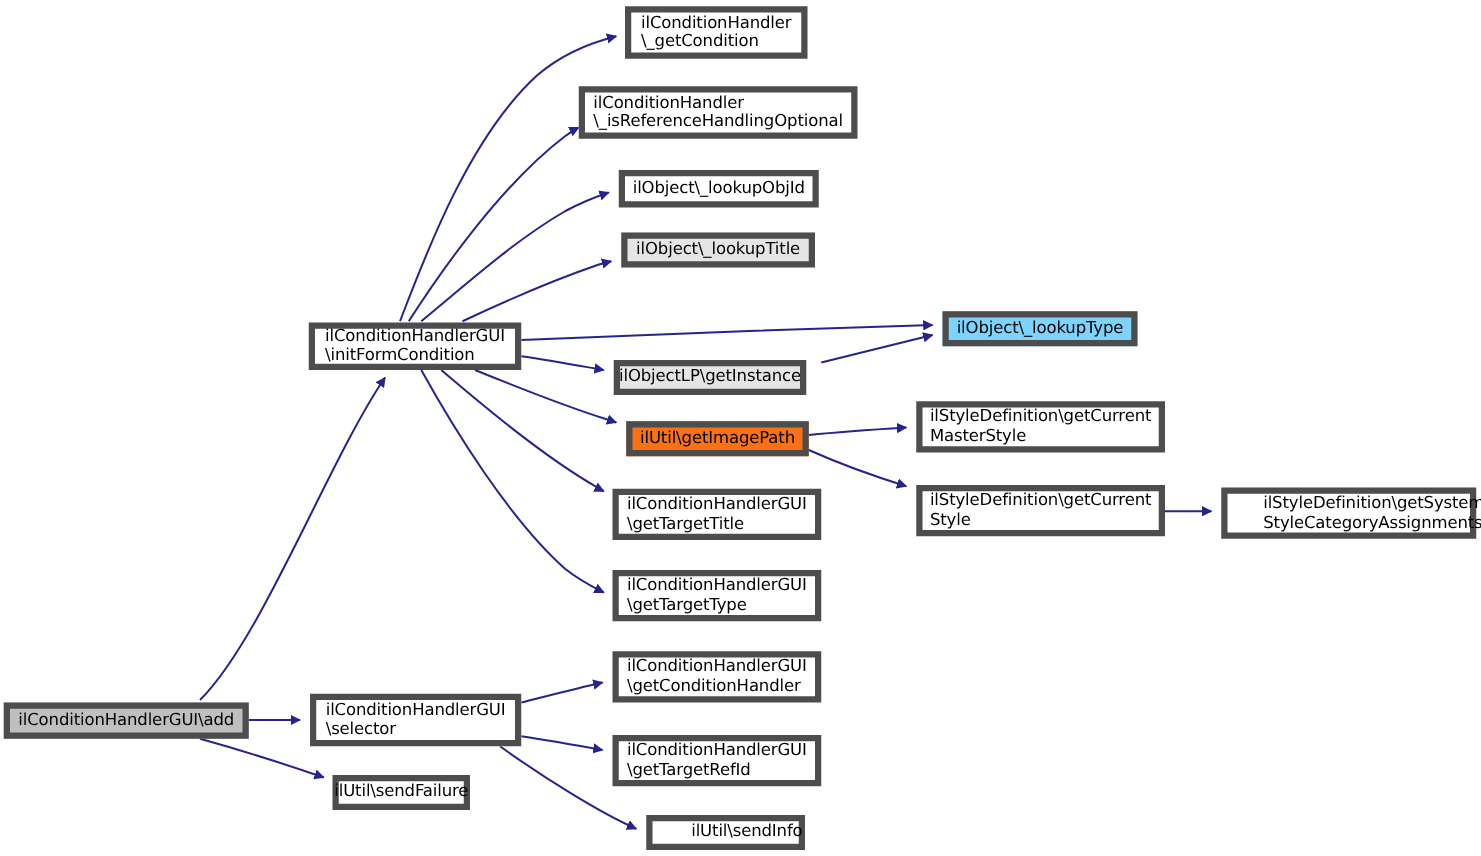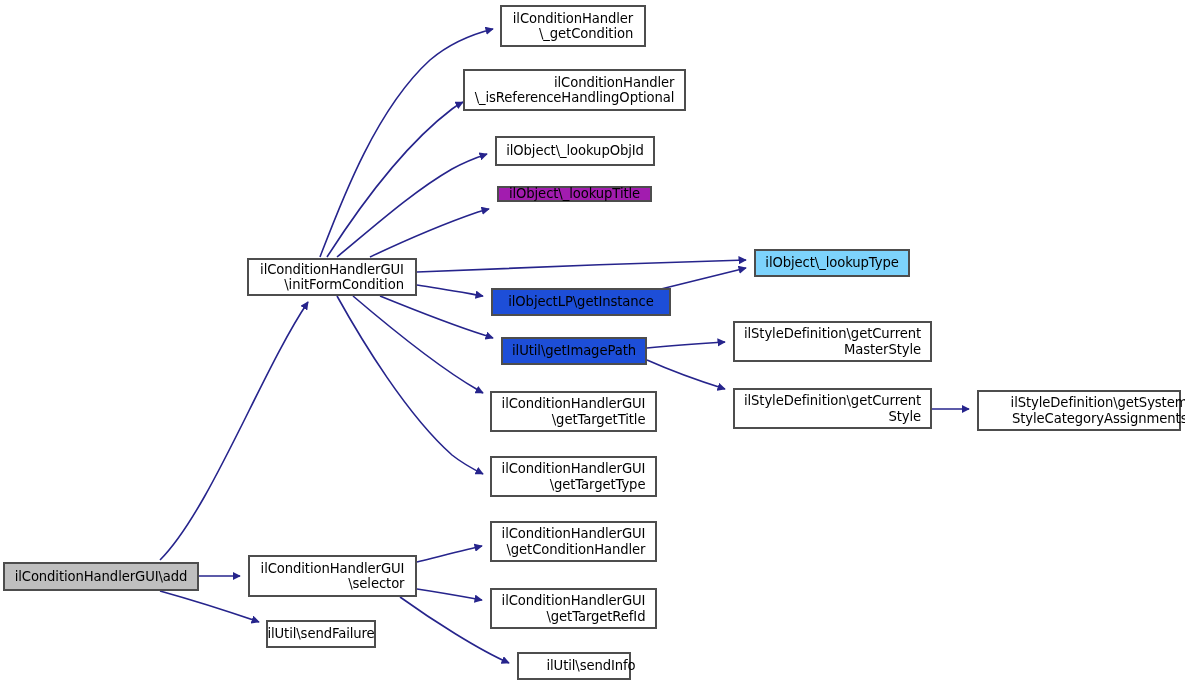--- a/index.html
+++ b/index.html
@@ -18,26 +18,26 @@
   #edges {
     position: absolute;
     left: 0;
     top: 0;
     width: 1185px;
     height: 685px;
   }
   .node {
     position: absolute;
     box-sizing: border-box;
-    border: 2px solid #a3a3a3;
+    border: 5px solid #a3a3a3;
     background: #ffffff;
     display: flex;
     align-items: center;
     justify-content: center;
-    text-align: right;
+    text-align: left;
     color: #000000;
     font-size: 13.2px;
     line-height: 15.5px;
     letter-spacing: -0.1px;
     white-space: pre-line;
     z-index: 2;
   }
   .node.highlight {
     background: #bfbfbf;
   }
@@ -84,33 +84,33 @@
       <div class="node" style="left: 247px; top: 258px; width: 170px; height: 38px; border-color: rgb(77, 77, 77); background: rgb(255, 255, 255);"><span class="nlabel">ilConditionHandlerGUI
 \initFormCondition</span></div>
       <div class="node" style="left: 248px; top: 555px; width: 169px; height: 42px; border-color: rgb(77, 77, 77); background: rgb(255, 255, 255);"><span class="nlabel">ilConditionHandlerGUI
 \selector</span></div>
       <div class="node" style="left: 266px; top: 620px; width: 110px; height: 28px; border-color: rgb(77, 77, 77); background: rgb(255, 255, 255);"><span class="nlabel">ilUtil\sendFailure</span></div>
       <div class="node" style="left: 500px; top: 5px; width: 146px; height: 42px; border-color: rgb(77, 77, 77); background: rgb(255, 255, 255);"><span class="nlabel">ilConditionHandler
 \_getCondition</span></div>
       <div class="node" style="left: 463px; top: 69px; width: 223px; height: 42px; border-color: rgb(77, 77, 77); background: rgb(255, 255, 255);"><span class="nlabel">ilConditionHandler
 \_isReferenceHandlingOptional</span></div>
       <div class="node" style="left: 495px; top: 136px; width: 160px; height: 30px; border-color: rgb(77, 77, 77); background: rgb(255, 255, 255);"><span class="nlabel">ilObject\_lookupObjId</span></div>
-      <div class="node" style="left: 497px; top: 186px; width: 155px; height: 16px; border-color: rgb(77, 77, 77); background: #a21caf;"><span class="nlabel">ilObject\_lookupTitle</span></div>
+      <div class="node" style="left: 497px; top: 186px; width: 155px; height: 28px; border-color: rgb(77, 77, 77); background: #e5e5e5;"><span class="nlabel">ilObject\_lookupTitle</span></div>
       <div class="node" style="left: 754px; top: 249px; width: 156px; height: 28px; border-color: rgb(77, 77, 77); background: #7dd3fc;"><span class="nlabel">ilObject\_lookupType</span></div>
-      <div class="node" style="left: 491px; top: 288px; width: 180px; height: 28px; border-color: rgb(77, 77, 77); background: #1d4ed8;"><span class="nlabel">ilObjectLP\getInstance</span></div>
-      <div class="node" style="left: 501px; top: 337px; width: 146px; height: 28px; border-color: rgb(77, 77, 77); background: #1d4ed8;"><span class="nlabel">ilUtil\getImagePath</span></div>
+      <div class="node" style="left: 491px; top: 288px; width: 154px; height: 28px; border-color: rgb(77, 77, 77); background: #e5e5e5;"><span class="nlabel">ilObjectLP\getInstance</span></div>
+      <div class="node" style="left: 501px; top: 337px; width: 146px; height: 28px; border-color: rgb(77, 77, 77); background: #f97316;"><span class="nlabel">ilUtil\getImagePath</span></div>
       <div class="node" style="left: 733px; top: 321px; width: 199px; height: 41px; border-color: rgb(77, 77, 77); background: rgb(255, 255, 255);"><span class="nlabel">ilStyleDefinition\getCurrent
 MasterStyle</span></div>
       <div class="node" style="left: 733px; top: 388px; width: 199px; height: 41px; border-color: rgb(77, 77, 77); background: rgb(255, 255, 255);"><span class="nlabel">ilStyleDefinition\getCurrent
 Style</span></div>
       <div class="node" style="left: 977px; top: 390px; width: 204px; height: 41px; border-color: rgb(77, 77, 77); background: rgb(255, 255, 255); padding-left: 40px;"><span class="nlabel">ilStyleDefinition\getSystem
 StyleCategoryAssignments</span></div>
       <div class="node" style="left: 490px; top: 391px; width: 167px; height: 41px; border-color: rgb(77, 77, 77); background: rgb(255, 255, 255);"><span class="nlabel">ilConditionHandlerGUI
 \getTargetTitle</span></div>
       <div class="node" style="left: 490px; top: 456px; width: 167px; height: 41px; border-color: rgb(77, 77, 77); background: rgb(255, 255, 255);"><span class="nlabel">ilConditionHandlerGUI
 \getTargetType</span></div>
       <div class="node" style="left: 490px; top: 521px; width: 167px; height: 41px; border-color: rgb(77, 77, 77); background: rgb(255, 255, 255);"><span class="nlabel">ilConditionHandlerGUI
 \getConditionHandler</span></div>
       <div class="node" style="left: 490px; top: 588px; width: 167px; height: 41px; border-color: rgb(77, 77, 77); background: rgb(255, 255, 255);"><span class="nlabel">ilConditionHandlerGUI
 \getTargetRefId</span></div>
-      <div class="node" style="left: 517px; top: 652px; width: 114px; height: 28px; border-color: rgb(77, 77, 77); background: rgb(255, 255, 255); padding-left: 34px;"><span class="nlabel">ilUtil\sendInfo</span></div>
+      <div class="node" style="left: 517px; top: 652px; width: 127px; height: 28px; border-color: rgb(77, 77, 77); background: rgb(255, 255, 255); padding-left: 34px;"><span class="nlabel">ilUtil\sendInfo</span></div>
     </div>
 </div>
 
 </body></html>

